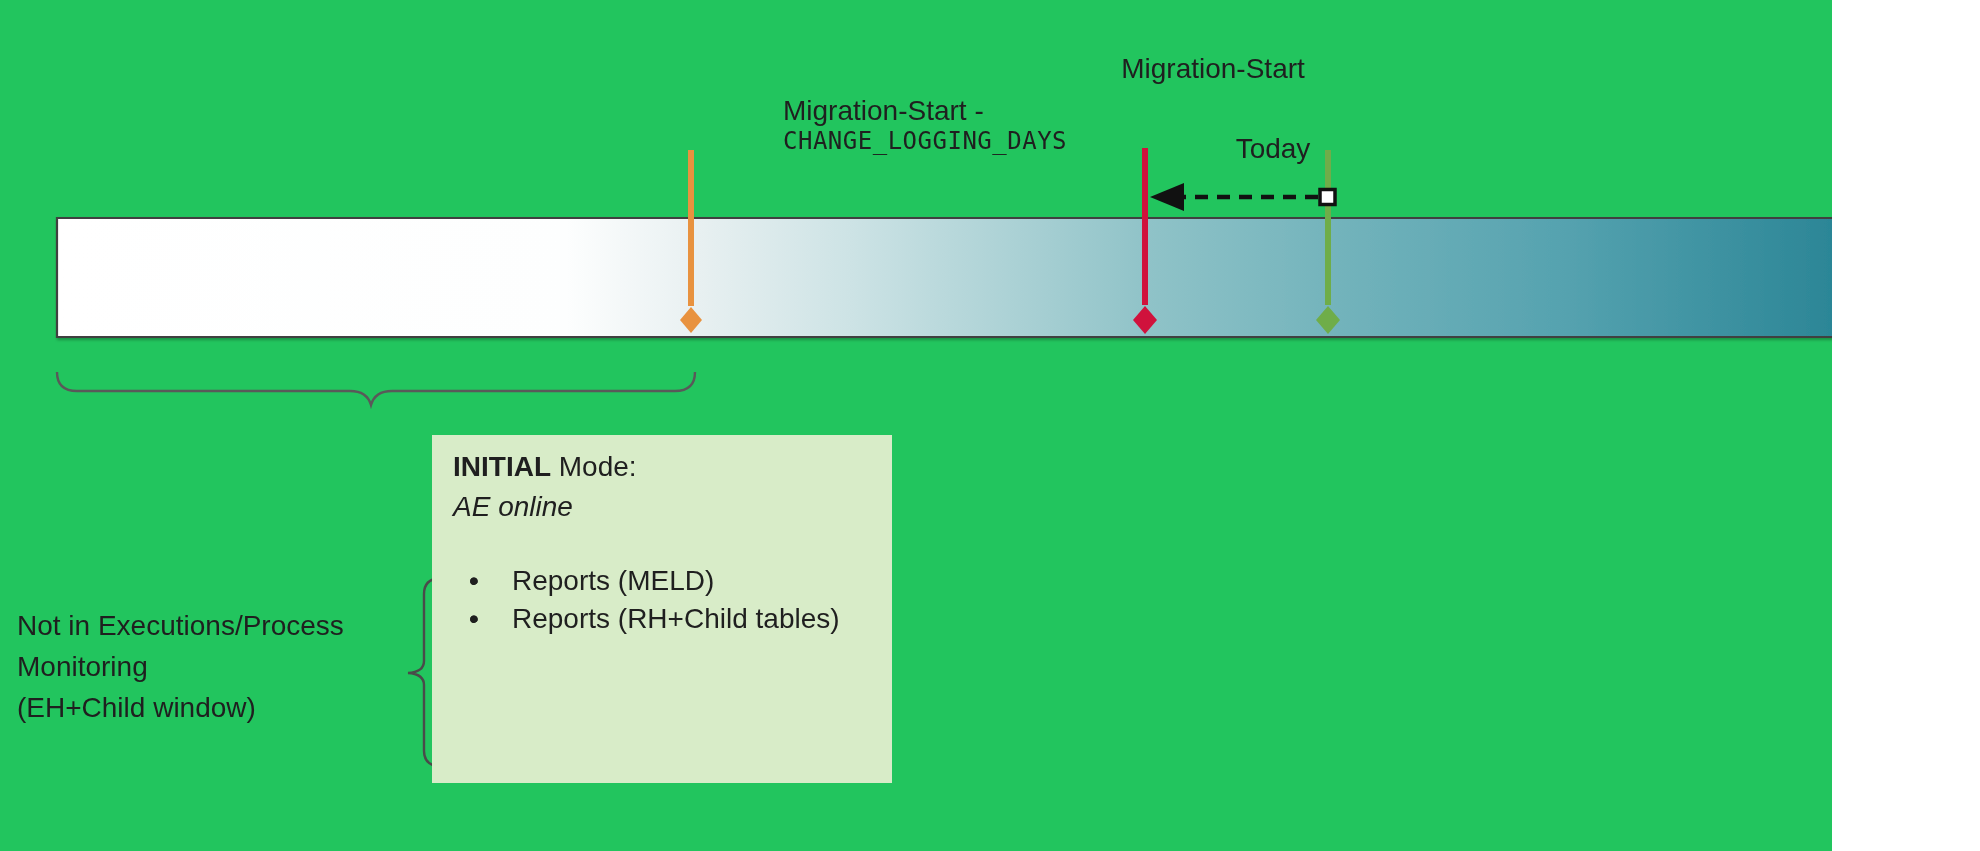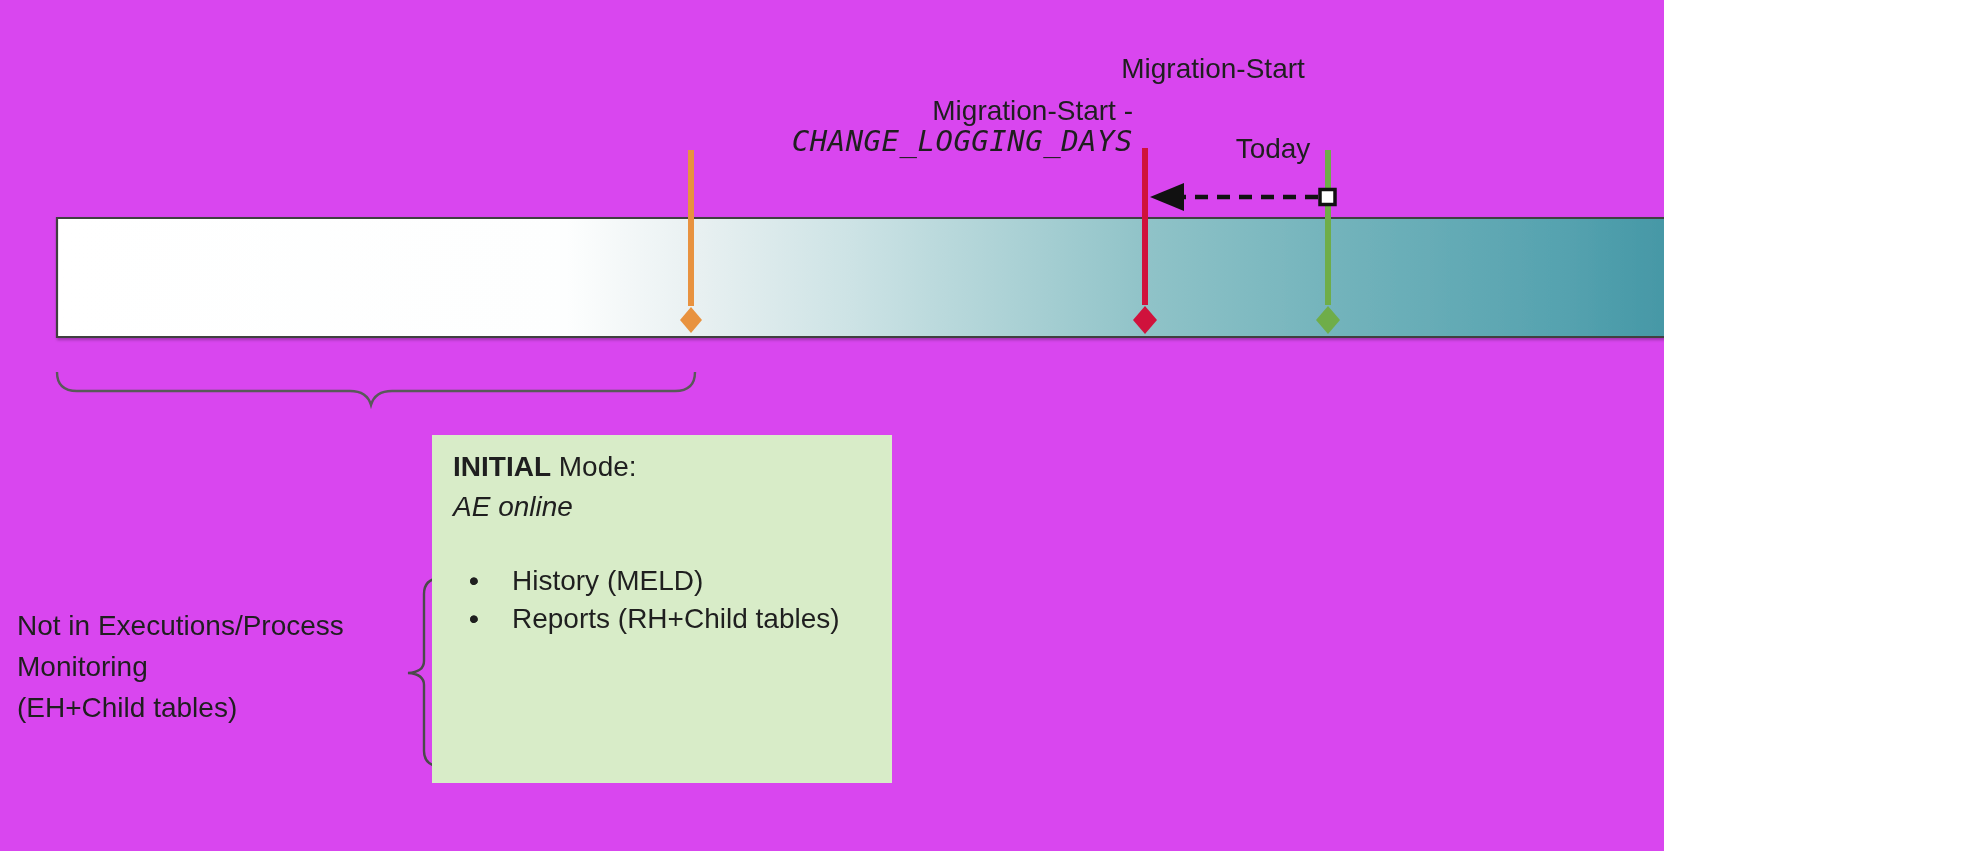--- a/index.html
+++ b/index.html
@@ -1,39 +1,38 @@
 <!DOCTYPE html>
 <html><head>
 <meta charset="utf-8">
 <style>
   html,body{margin:0;padding:0;background:#ffffff;}
   .stage{
     position:relative;
-    width:1664px;
+    width:1832px;
     height:851px;
-    background:#d946ef;
+    background:#22c55e;
     font-family:"Liberation Sans", sans-serif;
     color:#1f1f1f;
     overflow:hidden;
   }
   .stage svg{position:absolute;left:0;top:0;}
   .lbl{
     position:absolute;
     font-size:28px;
     line-height:34px;
     color:#1f1f1f;
     white-space:nowrap;
   }
   .lbl.center{text-align:center;}
-  .lbl.right{text-align:right;}
+  .lbl.right{}
   .mono{
     font-family:"DejaVu Sans Mono","Liberation Mono",monospace;
-    font-size:29px;
+    font-size:24px;
     letter-spacing:0.5px;
-    font-style:italic;
   }
   .migration-minus-label{line-height:31px;}
   .left-note{
     left:17px; top:605px; width:380px;
     line-height:41px; text-align:left; white-space:normal;
   }
   .info-box{
     position:absolute;
     left:432px; top:435px;
     width:460px; height:348px;
@@ -122,35 +121,35 @@
   <div class="lbl right migration-minus-label" style="left:783px; top:95px; width:350px;">
     <div>Migration-Start -</div>
     <div class="mono">CHANGE_LOGGING_DAYS</div>
   </div>
 
   <div class="lbl center" style="left:1198px; top:132px; width:150px;">Today</div>
 
   <div class="lbl left-note">
     <div>Not in Executions/Process</div>
     <div>Monitoring</div>
-    <div>(EH+Child tables)</div>
+    <div>(EH+Child window)</div>
   </div>
 
   <div class="info-box">
     <div class="box-title">
       <span class="b">INITIAL</span><span> Mode:</span>
     </div>
     <div class="box-sub">AE online</div>
     <ul class="box-list">
       <li>
         <span class="bullet-dot">•</span>
       </li>
       <li>
         <span class="bullet-dot">•</span>
-        <span>History (MELD)</span>
+        <span>Reports (MELD)</span>
       </li>
       <li>
         <span class="bullet-dot">•</span>
       </li>
       <li>
         <span class="bullet-dot">•</span>
         <span>Reports (RH+Child tables)</span>
       </li>
     </ul>
   </div>

